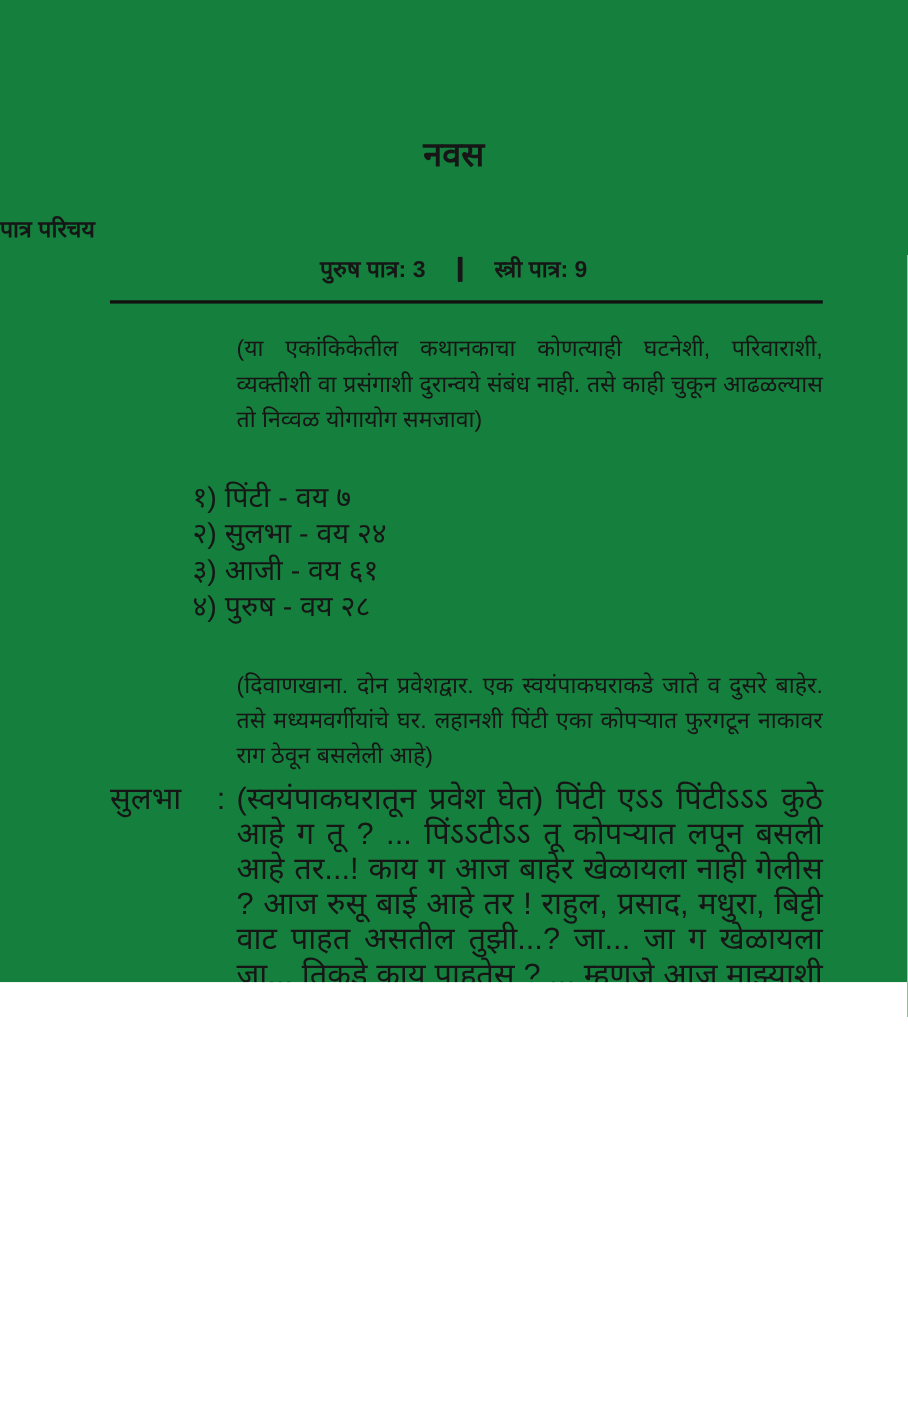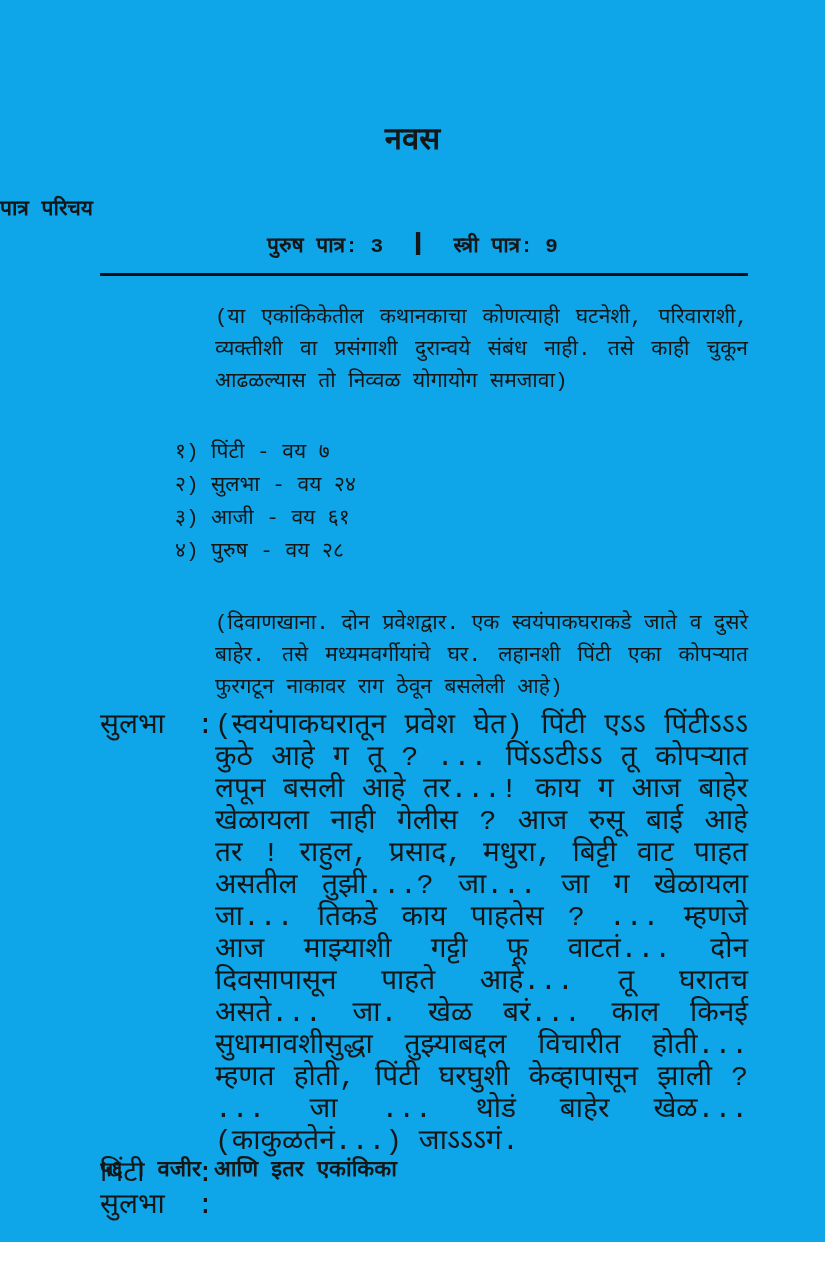--- a/index.html
+++ b/index.html
@@ -3,24 +3,24 @@
 <meta charset="utf-8">
 <style>
   html, body {
     margin: 0;
     padding: 0;
     background: #ffffff;
   }
   .page {
     position: relative;
     width: 825px;
-    height: 1242px;
-    background: #0ea5e9;
+    height: 893px;
+    background: #15803d;
     color: #161616;
-    font-family: Liberation Mono, monospace;
+    font-family: Liberation Sans, sans-serif;
     overflow: hidden;
     box-sizing: border-box;
   }
   .page-title {
     padding-top: 122px;
     text-align: center;
     font-size: 31px;
     font-weight: bold;
     line-height: 1.25;
   }
@@ -50,21 +50,21 @@
     border-top: 3px solid #111111;
   }
   .disclaimer {
     margin: 26px 77px 0 215px;
     font-size: 21px;
     line-height: 32px;
     text-align: justify;
   }
   .character-list {
     margin: 38px 0 0 175px;
-    font-size: 21px;
+    font-size: 26px;
     line-height: 33px;
     list-style: none;
     padding: 0;
   }
   .stage-direction {
     margin: 40px 77px 0 215px;
     font-size: 21px;
     line-height: 32px;
     text-align: justify;
   }

